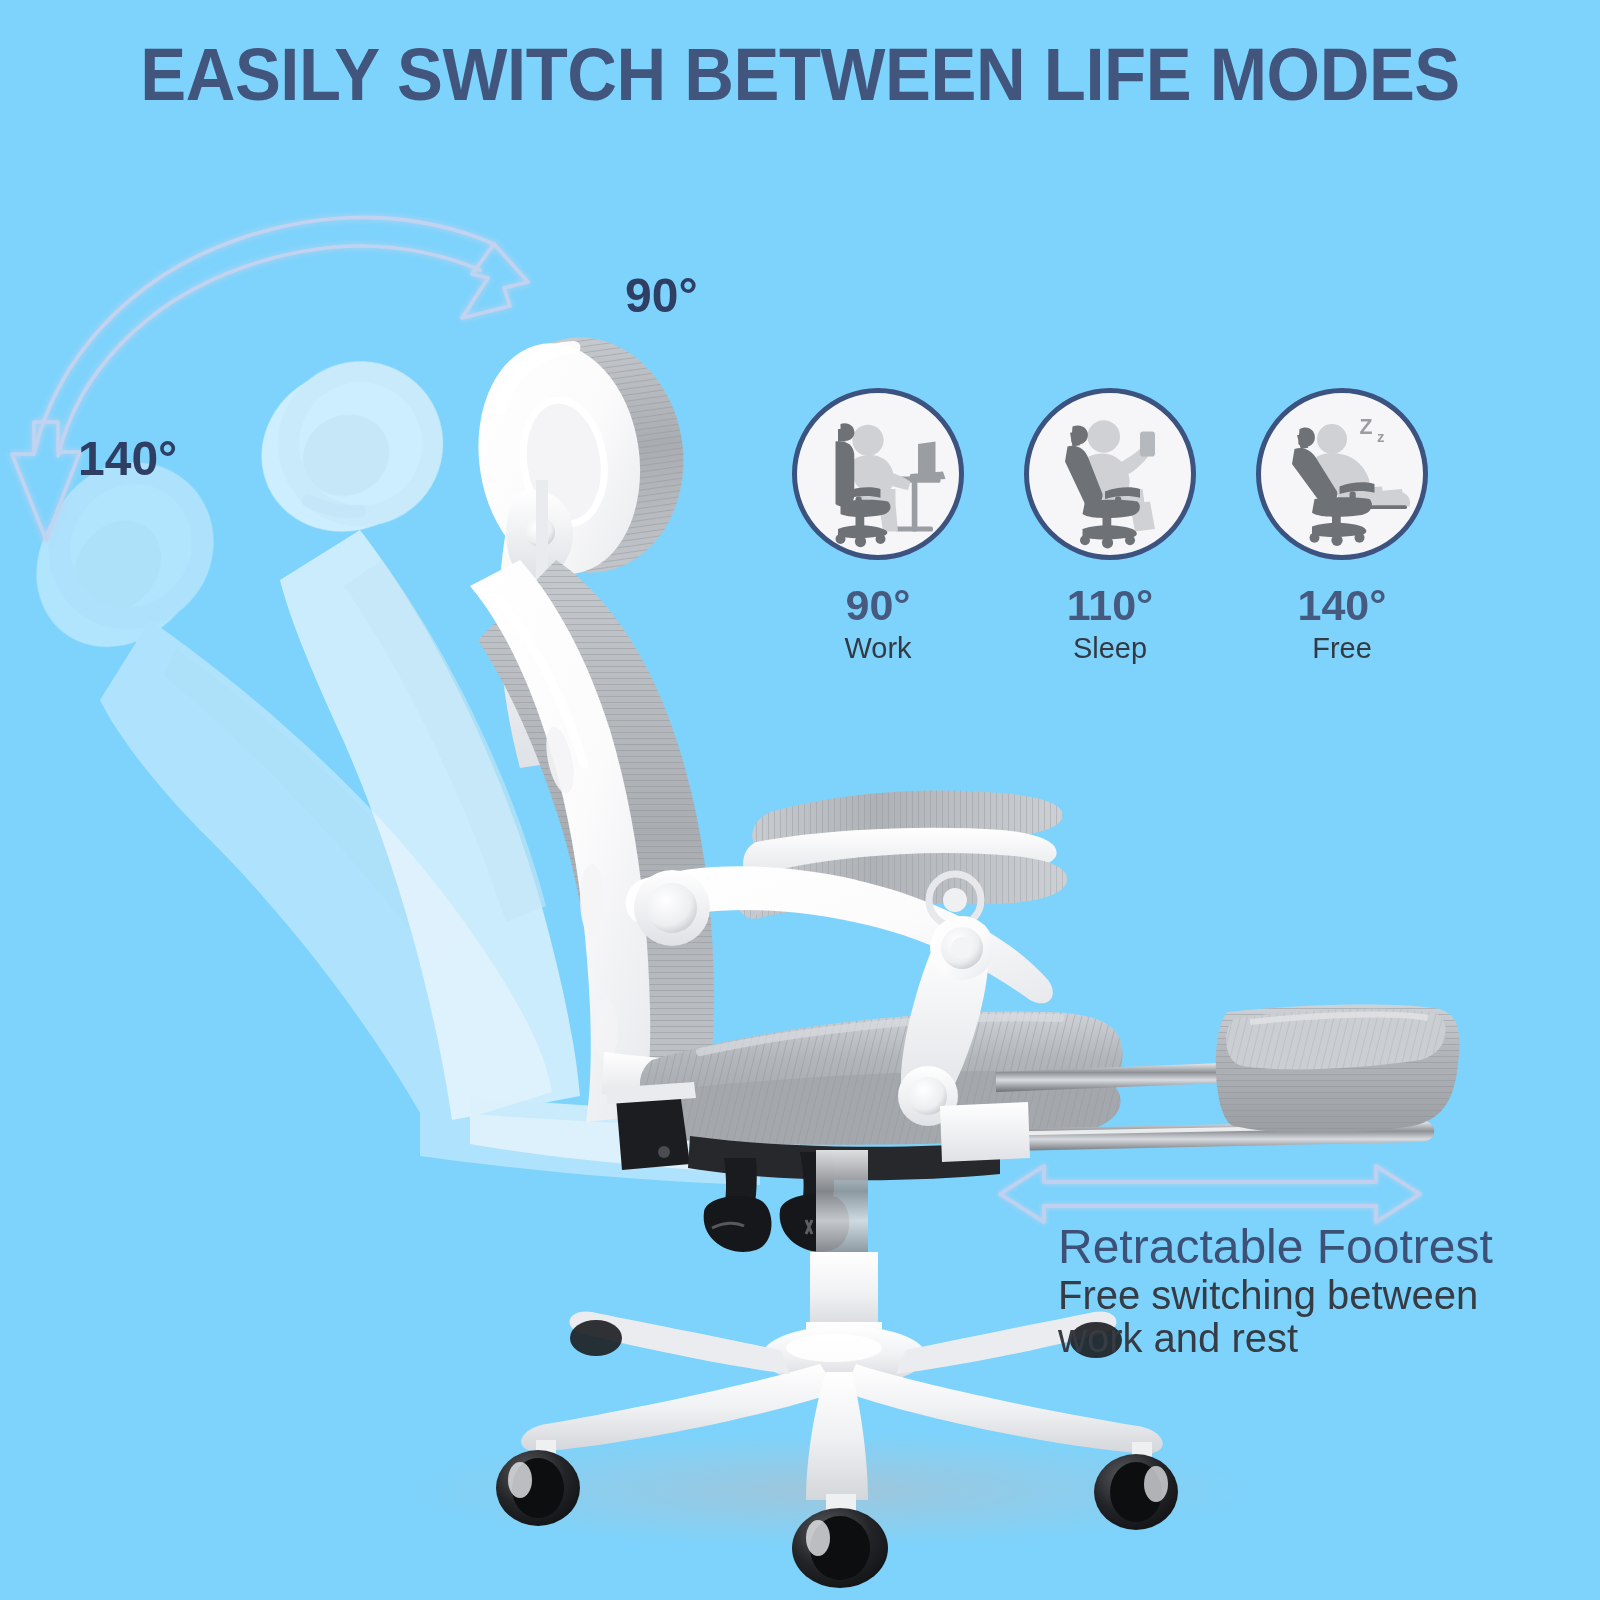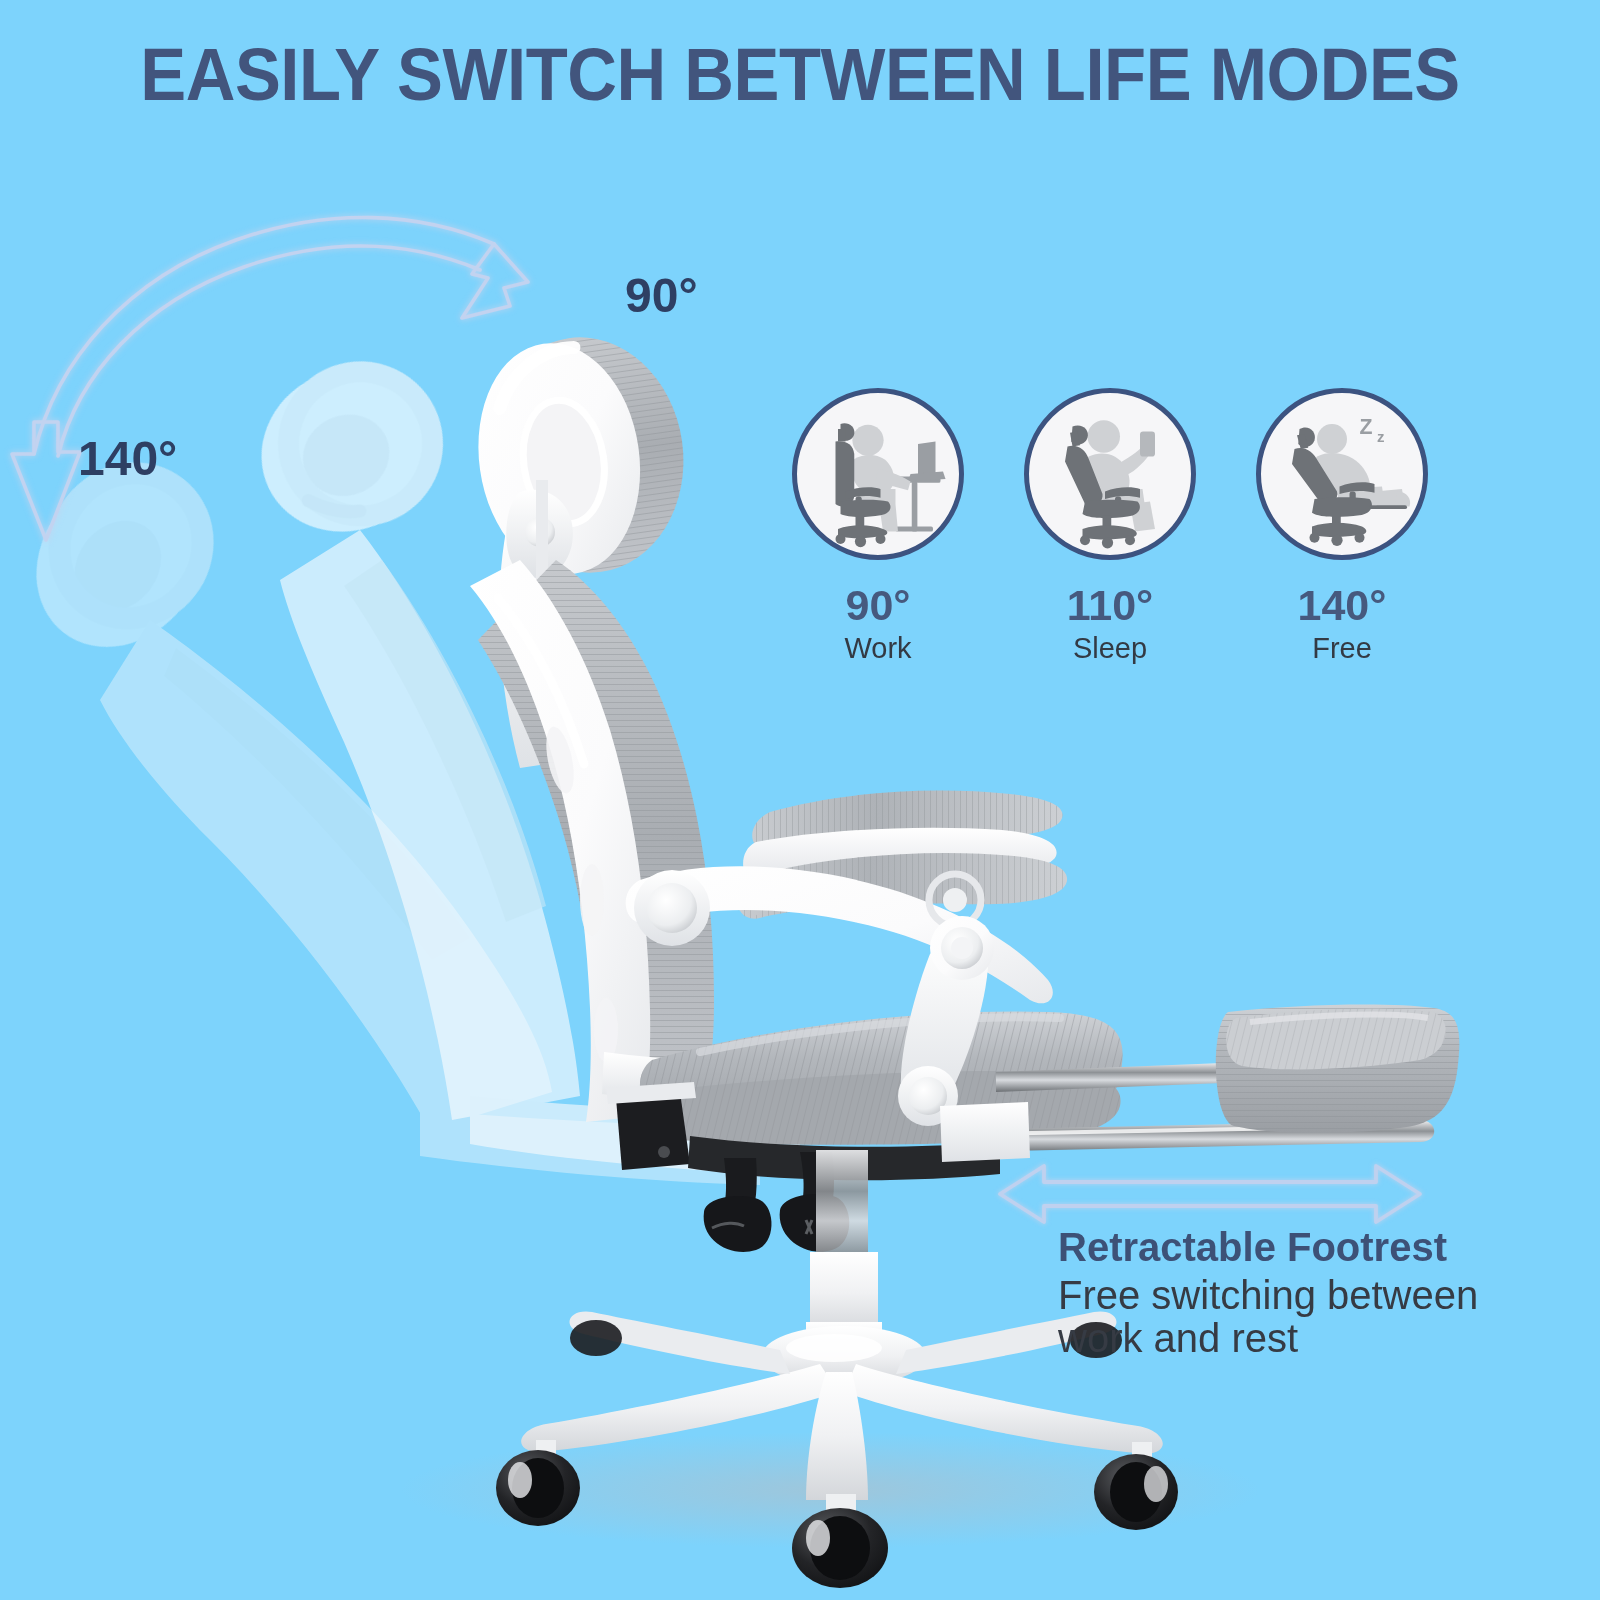--- a/index.html
+++ b/index.html
@@ -77,21 +77,21 @@
     font-size:29px;
     color:#333a44;
     line-height:32px;
     white-space:nowrap;
   }
 
   
   #footrest-arrow{ position:absolute; left:960px; top:1148px; width:500px; height:92px; }
   #footrest-text{ position:absolute; left:1058px; top:1222px; width:470px; }
   #footrest-text .ft-title{
-    font-size:40px; font-weight:bold; color:#3d5177;
+    font-size:48px; font-weight:normal; color:#3d5177;
     line-height:50px; white-space:nowrap;
   }
   #footrest-text .ft-sub{
     margin-top:2px;
     font-size:40px; color:#363b44; line-height:43px;
   }
 </style>
 </head>
 <body>
 

